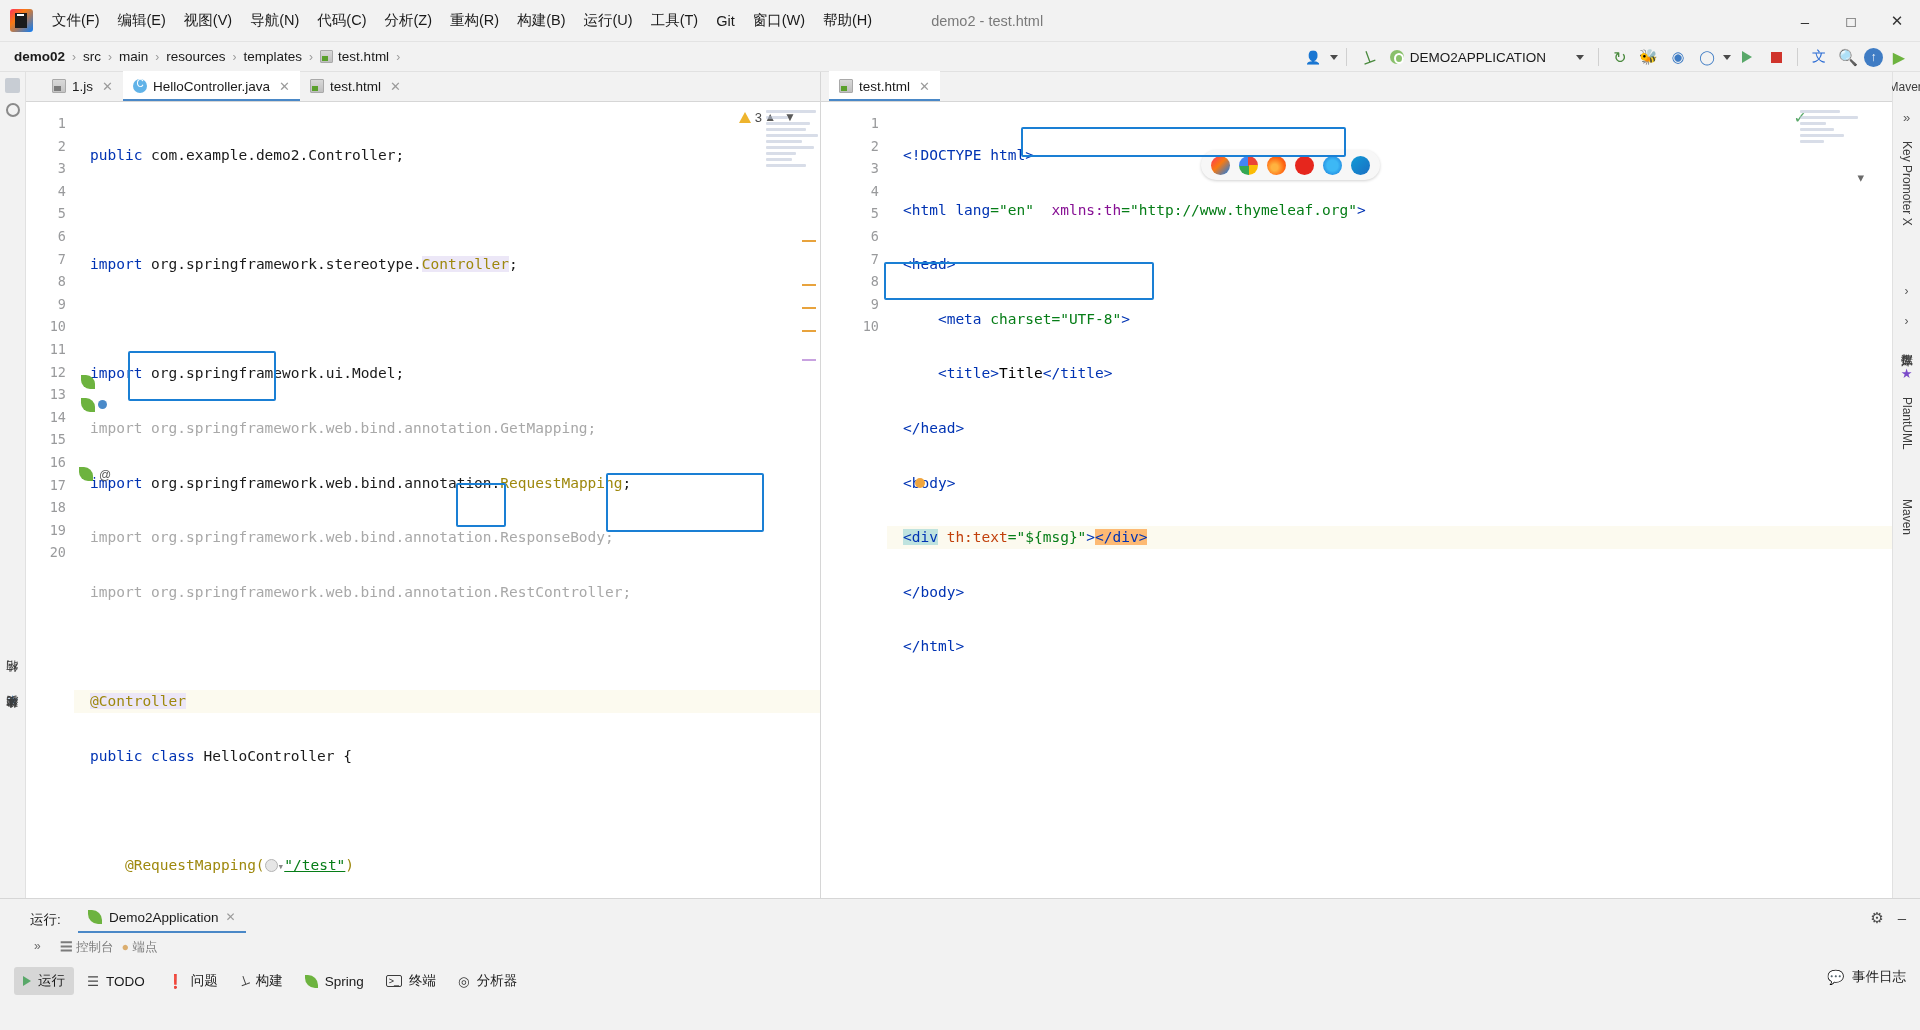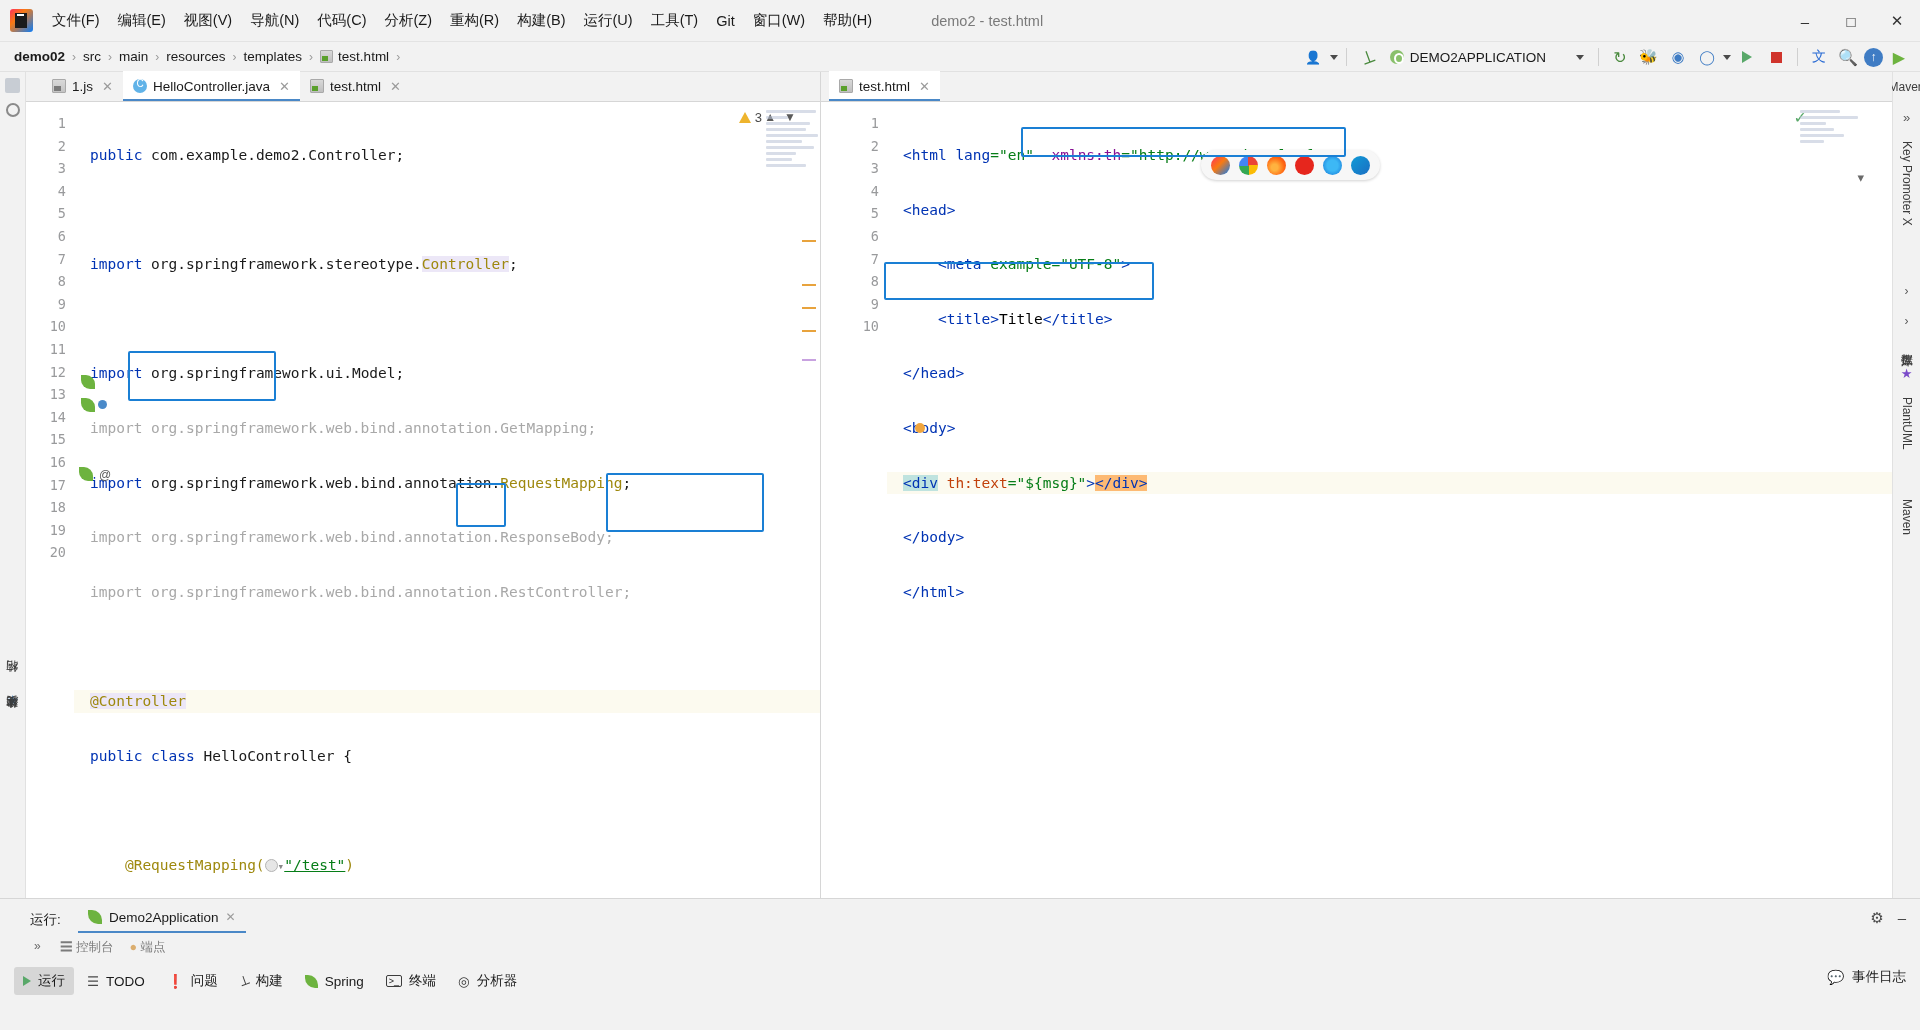--- a/index.html
+++ b/index.html
@@ -171,21 +171,21 @@
     border-top:1px solid #d6d6d6;
   }
   .run-label{ position:absolute; left:30px; top:12px; font-size:13.5px; color:#1a1a1a;}
   .run-tab{
     position:absolute; left:78px; top:4px; height:30px; display:flex; align-items:center; gap:7px;
     padding:0 10px; font-size:13.5px; border-bottom:2px solid #4a88c7;
   }
   .leaf{ width:14px;height:14px;border-radius:0 10px 0 10px;background:#6db33f;}
   .run-hdr-right{ position:absolute; right:14px; top:10px; display:flex; gap:14px; color:#4a4a4a; font-size:15px;}
   .subtabs{
-    position:absolute; left:60px; top:40px; display:flex; gap:16px; font-size:12.5px; color:#3c3c3c;
+    position:absolute; left:60px; top:40px; display:flex; gap:8px; font-size:12.5px; color:#3c3c3c;
     opacity:.65;
   }
   .toolstrip{
     position:absolute; left:0; top:963px; width:1920px; height:36px;
     display:flex; align-items:center; gap:4px; padding-left:14px; background:#f2f2f2;
   }
   .tool-btn{
     display:flex; align-items:center; gap:7px; padding:5px 9px; font-size:13.5px; border-radius:3px;
     color:#1a1a1a; white-space:nowrap;
   }
@@ -433,23 +433,24 @@
         <div>4</div>
         <div>5</div>
         <div>6</div>
         <div>7</div>
         <div>8</div>
         <div>9</div>
         <div>10</div>
       </div>
 
       <div class="code" style="left:66px;">
+        <div class="ln"><span style="color:#0033b3">&lt;!DOCTYPE html&gt;</span></div>
         <div class="ln"><span style="color:#0033b3">&lt;html</span> <span style="color:#0033b3">lang</span><span style="color:#067d17">=</span><span class="str">"en"</span>  <span style="color:#871094">xmlns:th</span><span style="color:#067d17">=</span><span class="str">"http://www.thymeleaf.org"</span><span style="color:#0033b3">&gt;</span></div>
         <div class="ln"><span style="color:#0033b3">&lt;head&gt;</span></div>
-        <div class="ln">    <span style="color:#0033b3">&lt;meta</span> <span style="color:#067d17">example</span><span style="color:#067d17">=</span><span class="str">"UTF-8"</span><span style="color:#0033b3">&gt;</span></div>
+        <div class="ln">    <span style="color:#0033b3">&lt;meta</span> <span style="color:#067d17">charset</span><span style="color:#067d17">=</span><span class="str">"UTF-8"</span><span style="color:#0033b3">&gt;</span></div>
         <div class="ln">    <span style="color:#0033b3">&lt;title&gt;</span><span style="color:#000">Title</span><span style="color:#0033b3">&lt;/title&gt;</span></div>
         <div class="ln"><span style="color:#0033b3">&lt;/head&gt;</span></div>
         <div class="ln"><span style="color:#0033b3">&lt;body&gt;</span><span class="caret-dot" style="left:28px;top:6px;"></span></div>
         <div class="ln line-hl"><span style="background:#bfe3df;color:#0033b3">&lt;div</span> <span style="color:#c2410c">th:text</span><span style="color:#067d17">=</span><span class="str">"${msg}"</span><span style="color:#0033b3">&gt;</span><span style="background:#fdba74;color:#0033b3">&lt;/div&gt;</span></div>
         <div class="ln"><span style="color:#0033b3">&lt;/body&gt;</span></div>
         <div class="ln"><span style="color:#0033b3">&lt;/html&gt;</span></div>
       </div>
 
       <div class="browsers" style="left:380px;top:78px;">
         <span class="bic" style="background:linear-gradient(135deg,#fe315d,#f97a12 45%,#087cfa)"></span>

